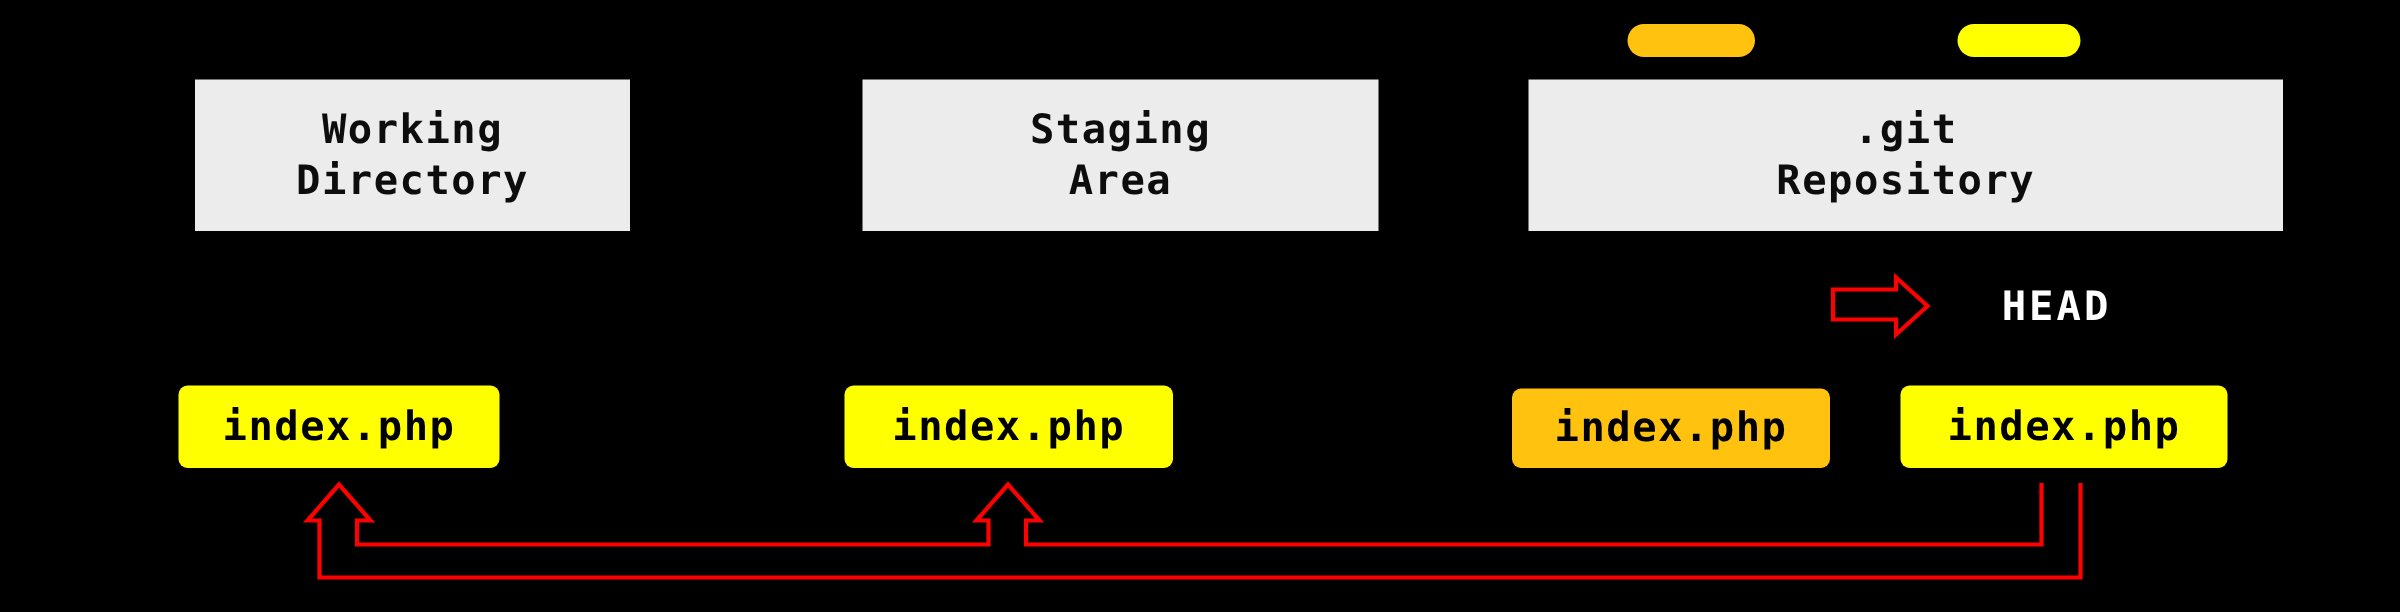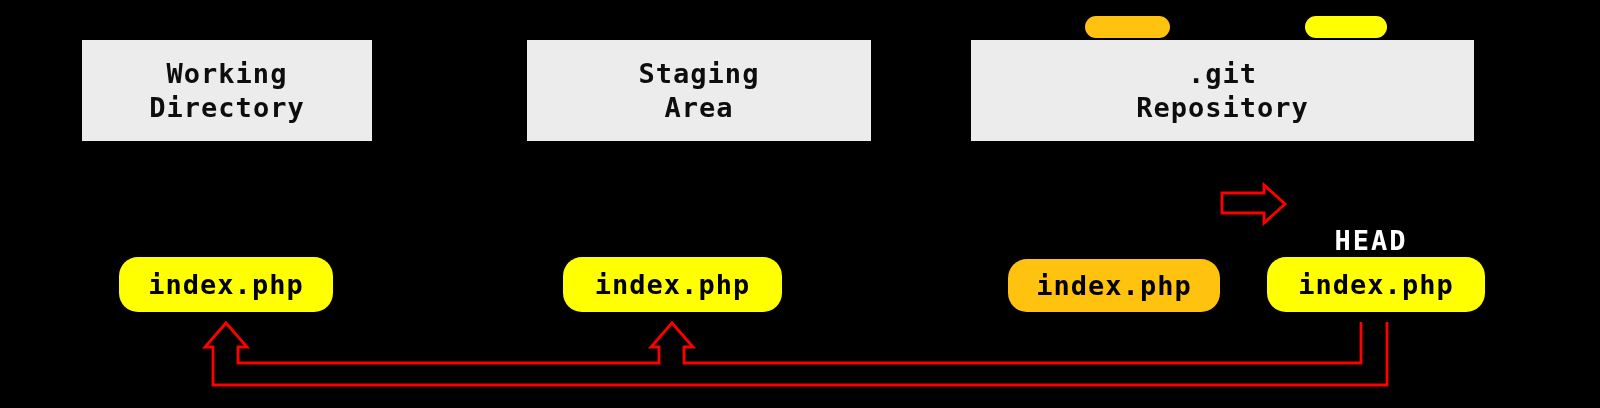--- a/index.html
+++ b/index.html
@@ -10,45 +10,45 @@
     --orange:#FFC20E;
     --red:#FF0000;
     --head-text:#FFFFFF;
   }
   html,body{margin:0;padding:0;background:var(--background);}
   .canvas{
     position:relative;width:1600px;height:408px;background:var(--background);
     font-family:"DejaVu Sans Mono","Liberation Mono",monospace;overflow:hidden;
   }
   .stage-box{
-    position:absolute;top:40px;height:101px;background:var(--box-fill);
-    display:flex;align-items:center;justify-content:center;text-align:center;
+    position:absolute;top:53px;height:101px;background:var(--box-fill);
+    display:flex;align-items:center;justify-content:center;text-align:center;margin-left:48px;
   }
   .stage-box .label{
     color:var(--box-text);font-size:27px;font-weight:bold;line-height:34px;
     white-space:pre-line;letter-spacing:1px;
   }
   .box-working{left:82px;width:290px;}
   .box-staging{left:527px;width:344px;}
   .box-repo{left:971px;width:503px;}
   .commit-marker{position:absolute;top:16px;height:22px;border-radius:11px;}
   .marker-orange{left:1085px;width:85px;background:var(--orange);}
   .marker-yellow{left:1305px;width:82px;background:var(--yellow);}
   .file-pill{
-    position:absolute;height:55px;border-radius:19px;background:var(--yellow);
+    position:absolute;height:55px;border-radius:6px;background:var(--yellow);
     display:flex;align-items:center;justify-content:center;
     color:#000;font-size:27px;font-weight:bold;letter-spacing:1px;
   }
   .pill-working{left:119px;top:257px;width:214px;}
   .pill-staging{left:563px;top:257px;width:219px;}
   .pill-repo-orange{left:1008px;top:259px;width:212px;height:53px;background:var(--orange);}
   .pill-repo-head{left:1267px;top:257px;width:218px;}
   .head-label{
     position:absolute;left:1326px;top:189px;width:90px;text-align:center;
-    color:var(--head-text);font-size:27px;font-weight:bold;letter-spacing:2px;margin-top:36px;
+    color:var(--head-text);font-size:27px;font-weight:bold;letter-spacing:2px;
   }
   svg.overlay{position:absolute;left:0;top:0;pointer-events:none;}
   .red-outline{fill:none;stroke:var(--red);stroke-width:2.8;stroke-linejoin:miter;stroke-miterlimit:6;}
 </style>
 </head>
 <body>
 
 <div class="canvas">
 
   <div class="stage-box box-working">

